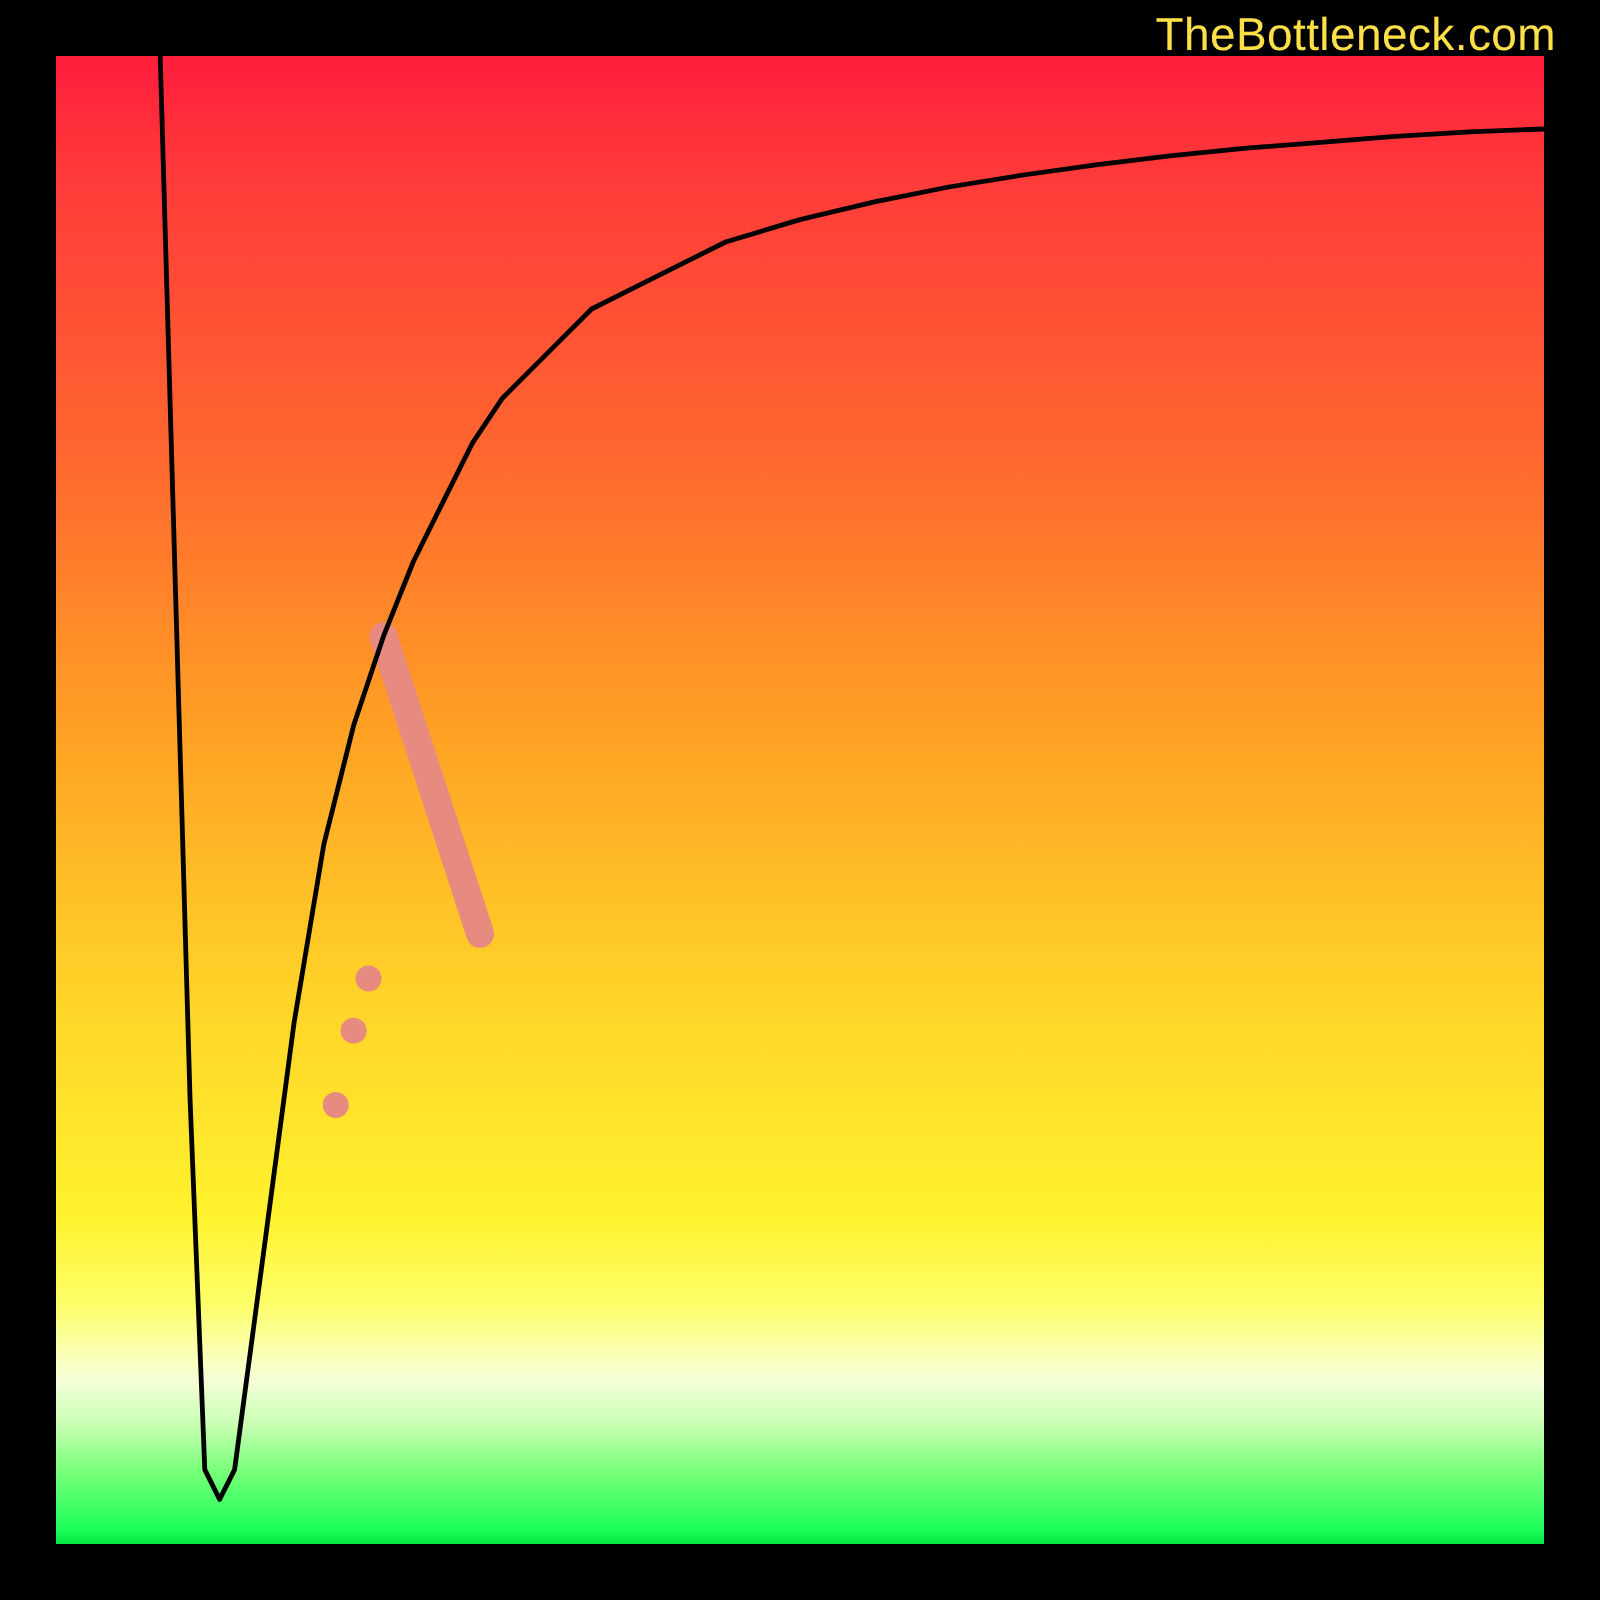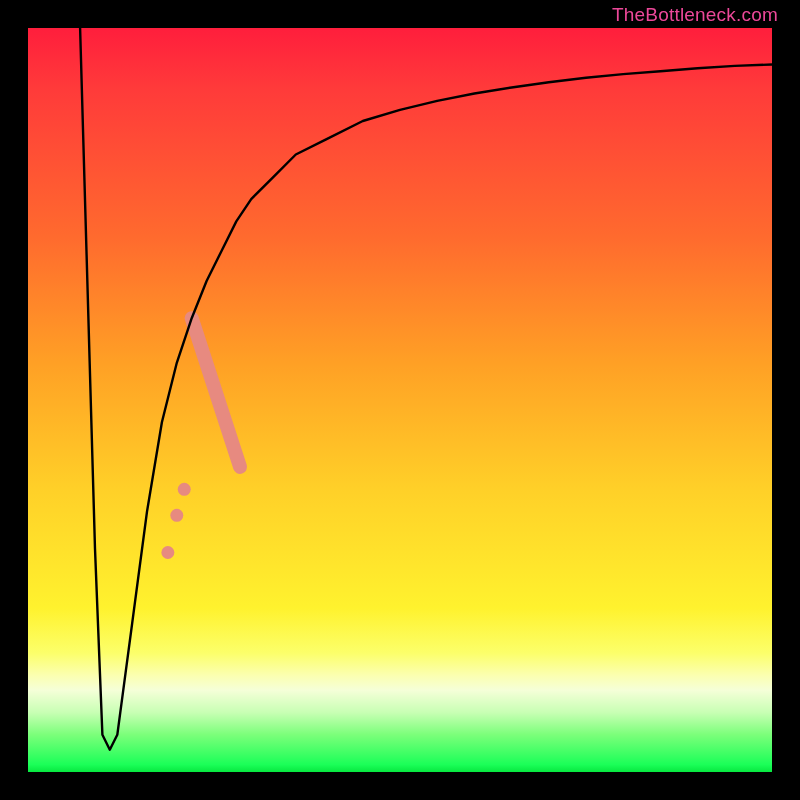--- a/index.html
+++ b/index.html
@@ -14,22 +14,22 @@
   .frame {
     position: relative;
     width: 800px;
     height: 800px;
     background: #000;
   }
   .watermark {
     position: absolute;
     top: 4px;
     right: 22px;
-    color: #ec4899;
-    font-size: 19px;
+    color: #fde047;
+    font-size: 23px;
     font-weight: 500;
     letter-spacing: 0.2px;
     z-index: 50;
     user-select: none;
   }
   .plot {
     position: absolute;
     left: 28px;
     top: 28px;
     width: 744px;

